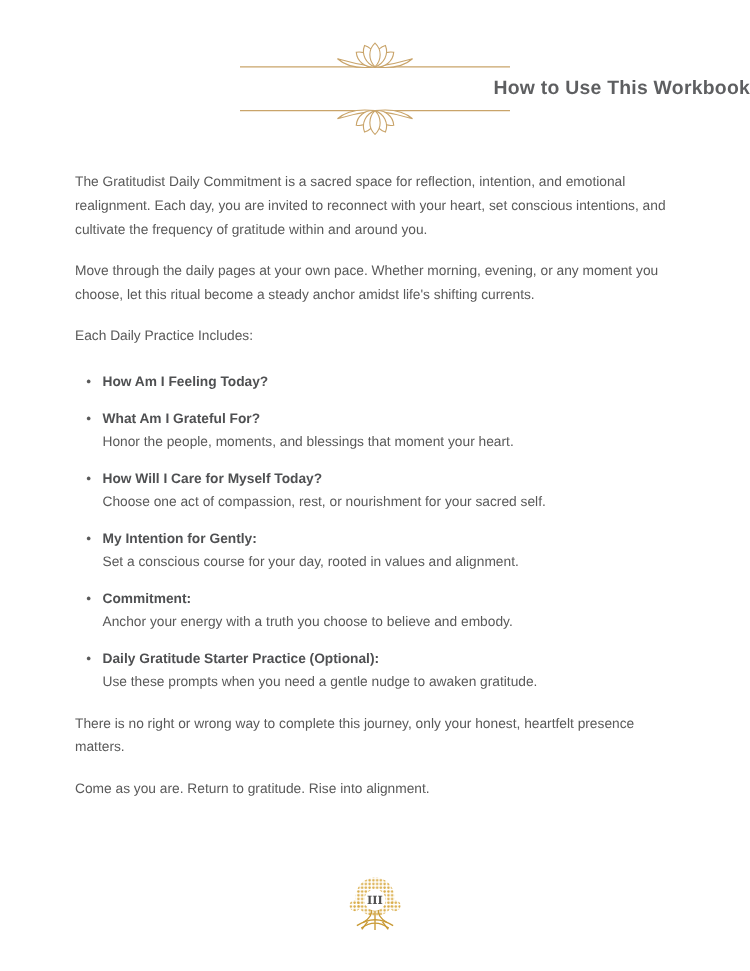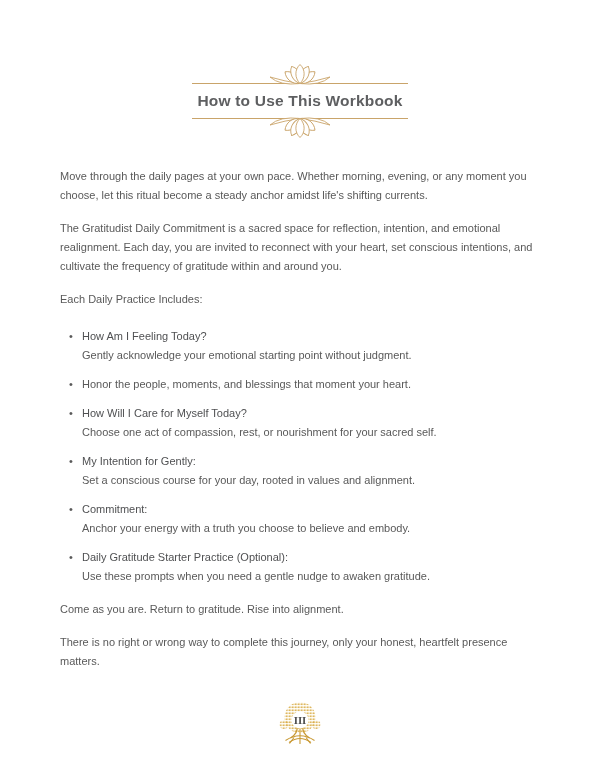--- a/index.html
+++ b/index.html
@@ -10,22 +10,22 @@
     height: 777px;
     margin: 0 auto;
     background: #ffffff;
     font-family: "Liberation Sans", "DejaVu Sans", sans-serif;
     color: #595959;
     overflow: hidden;
   }
 
   
   .header {
-    padding-top: 62px;
-    text-align: center;
+    padding-top: 32px;
+    text-align: right;
   }
   .ornament {
     display: block;
     margin: 0 auto;
     width: 220px;
     height: 28px;
   }
   .ornament.flip { transform: scaleY(-1); }
   .page-title {
     margin: 2px 0;
@@ -54,21 +54,21 @@
     padding-left: 13px;
     margin-bottom: 10px;
   }
   ul.practice-list li .dot {
     position: absolute;
     left: 0;
     top: 0;
     color: #595959;
     font-size: 11px;
   }
-  .item-title { font-weight: normal; color: #4f5052; }
+  .item-title { font-weight: bold; color: #4f5052; }
   .item-desc { color: #595959; }
 
   
   .footer-badge {
     position: absolute;
     top: 700px;
     left: 50%;
     transform: translateX(-50%);
     width: 47px;
     height: 47px;
@@ -109,32 +109,32 @@
         <path d="M110,21.5 C104.5,16 104.5,7.5 110,2.5 C115.5,7.5 115.5,16 110,21.5 Z" transform="rotate(52 110 21.5)"></path>
         <path d="M110,21.5 C104.5,16 104.5,7.5 110,2.5 C115.5,7.5 115.5,16 110,21.5 Z" transform="rotate(-26 110 21.5)"></path>
         <path d="M110,21.5 C104.5,16 104.5,7.5 110,2.5 C115.5,7.5 115.5,16 110,21.5 Z" transform="rotate(26 110 21.5)"></path>
         <path d="M110,21.5 C104.5,16 104.5,7.5 110,2.5 C115.5,7.5 115.5,16 110,21.5 Z"></path>
       </g>
     </svg>
   </div>
 
   <div class="content">
 
+    <p class="para">The Gratitudist Daily Commitment is a sacred space for reflection, intention, and emotional realignment. Each day, you are invited to reconnect with your heart, set conscious intentions, and cultivate the frequency of gratitude within and around you.</p>
     <p class="para">Move through the daily pages at your own pace. Whether morning, evening, or any moment you choose, let this ritual become a steady anchor amidst life's shifting currents.</p>
-    <p class="para">The Gratitudist Daily Commitment is a sacred space for reflection, intention, and emotional realignment. Each day, you are invited to reconnect with your heart, set conscious intentions, and cultivate the frequency of gratitude within and around you.</p>
     <p class="para">Each Daily Practice Includes:</p>
 
     <ul class="practice-list">
       <li>
         <span class="dot">•</span>
         <div class="item-title">How Am I Feeling Today?</div>
-        <div class="item-desc">Gently acknowledge your emotional starting point without judgment.</div>
       </li>
       <li>
         <span class="dot">•</span>
+        <div class="item-title">What Am I Grateful For?</div>
         <div class="item-desc">Honor the people, moments, and blessings that moment your heart.</div>
       </li>
       <li>
         <span class="dot">•</span>
         <div class="item-title">How Will I Care for Myself Today?</div>
         <div class="item-desc">Choose one act of compassion, rest, or nourishment for your sacred self.</div>
       </li>
       <li>
         <span class="dot">•</span>
         <div class="item-title">My Intention for Gently:</div>
@@ -145,22 +145,22 @@
         <div class="item-title">Commitment:</div>
         <div class="item-desc">Anchor your energy with a truth you choose to believe and embody.</div>
       </li>
       <li>
         <span class="dot">•</span>
         <div class="item-title">Daily Gratitude Starter Practice (Optional):</div>
         <div class="item-desc">Use these prompts when you need a gentle nudge to awaken gratitude.</div>
       </li>
     </ul>
 
+    <p class="para">There is no right or wrong way to complete this journey, only your honest, heartfelt presence matters.</p>
     <p class="para">Come as you are. Return to gratitude. Rise into alignment.</p>
-    <p class="para">There is no right or wrong way to complete this journey, only your honest, heartfelt presence matters.</p>
   </div>
 
   <svg class="footer-badge" viewBox="0 0 47 47" aria-hidden="false">
     <defs>
       <pattern id="leafdots" width="3" height="3" patternUnits="userSpaceOnUse">
         <circle cx="1.2" cy="1.2" r="1" fill="#d9ab45"></circle>
       </pattern>
     </defs>
 
     <circle cx="23.5" cy="17.5" r="15.5" fill="url(#leafdots)"></circle>

